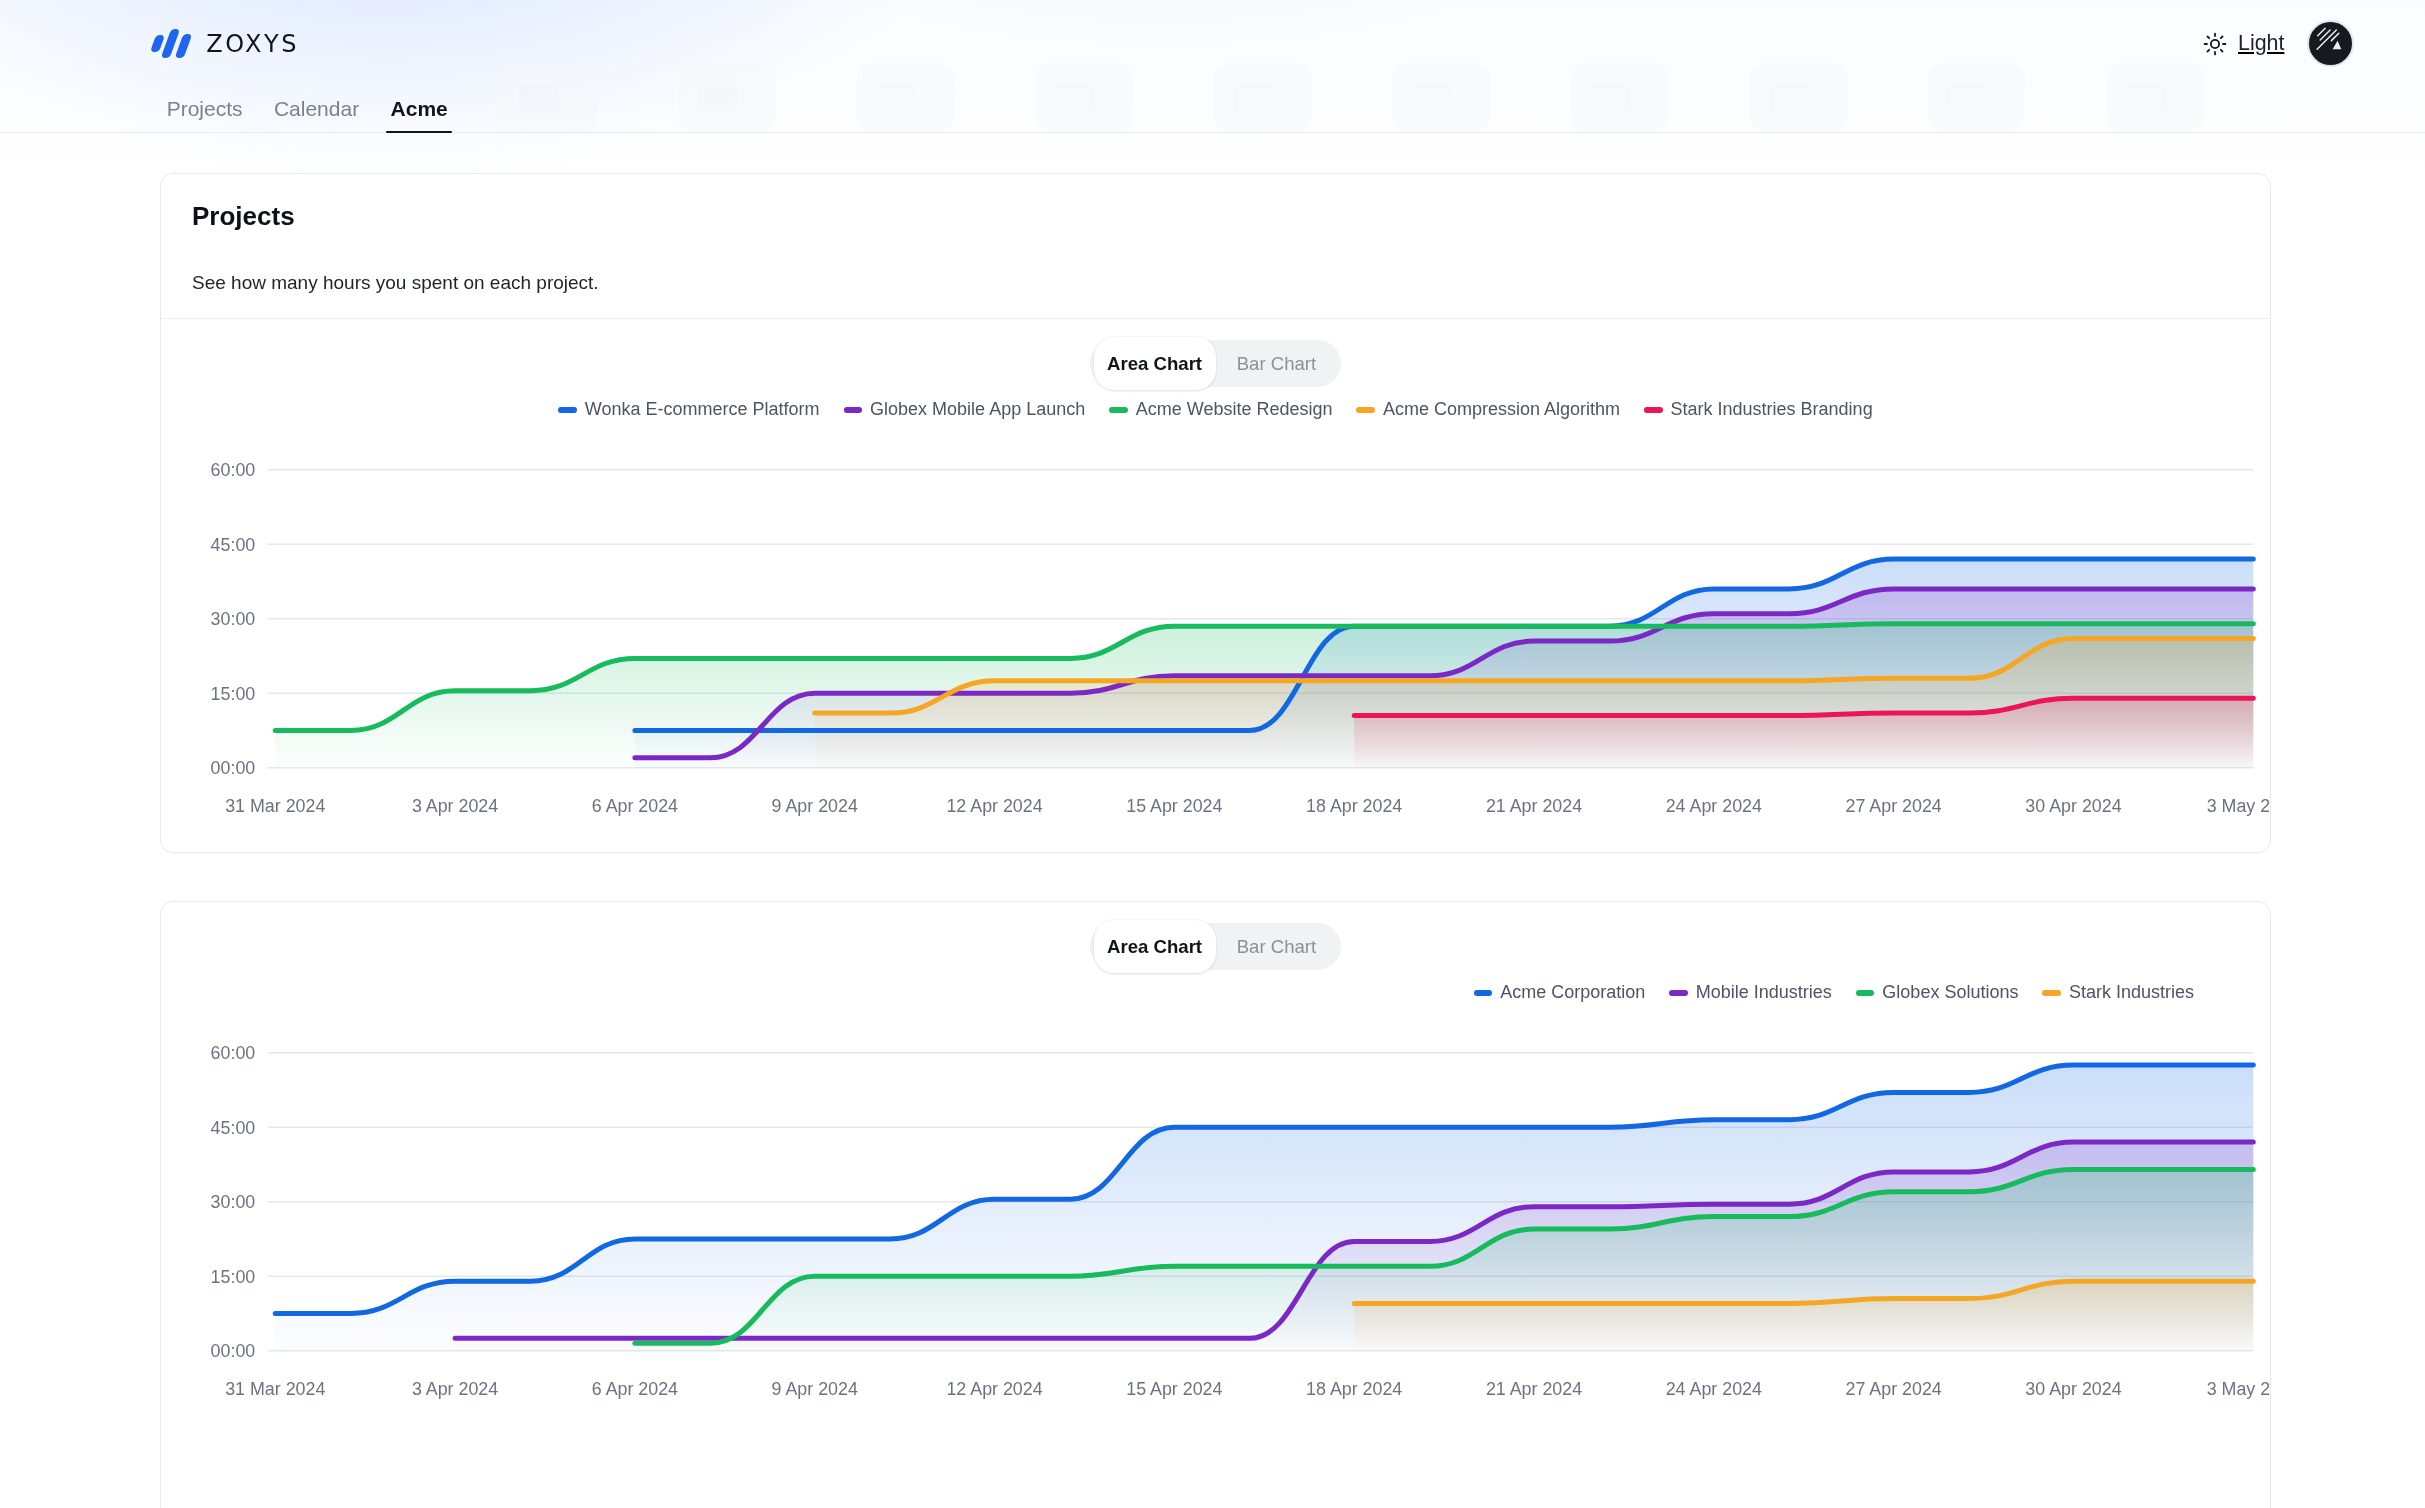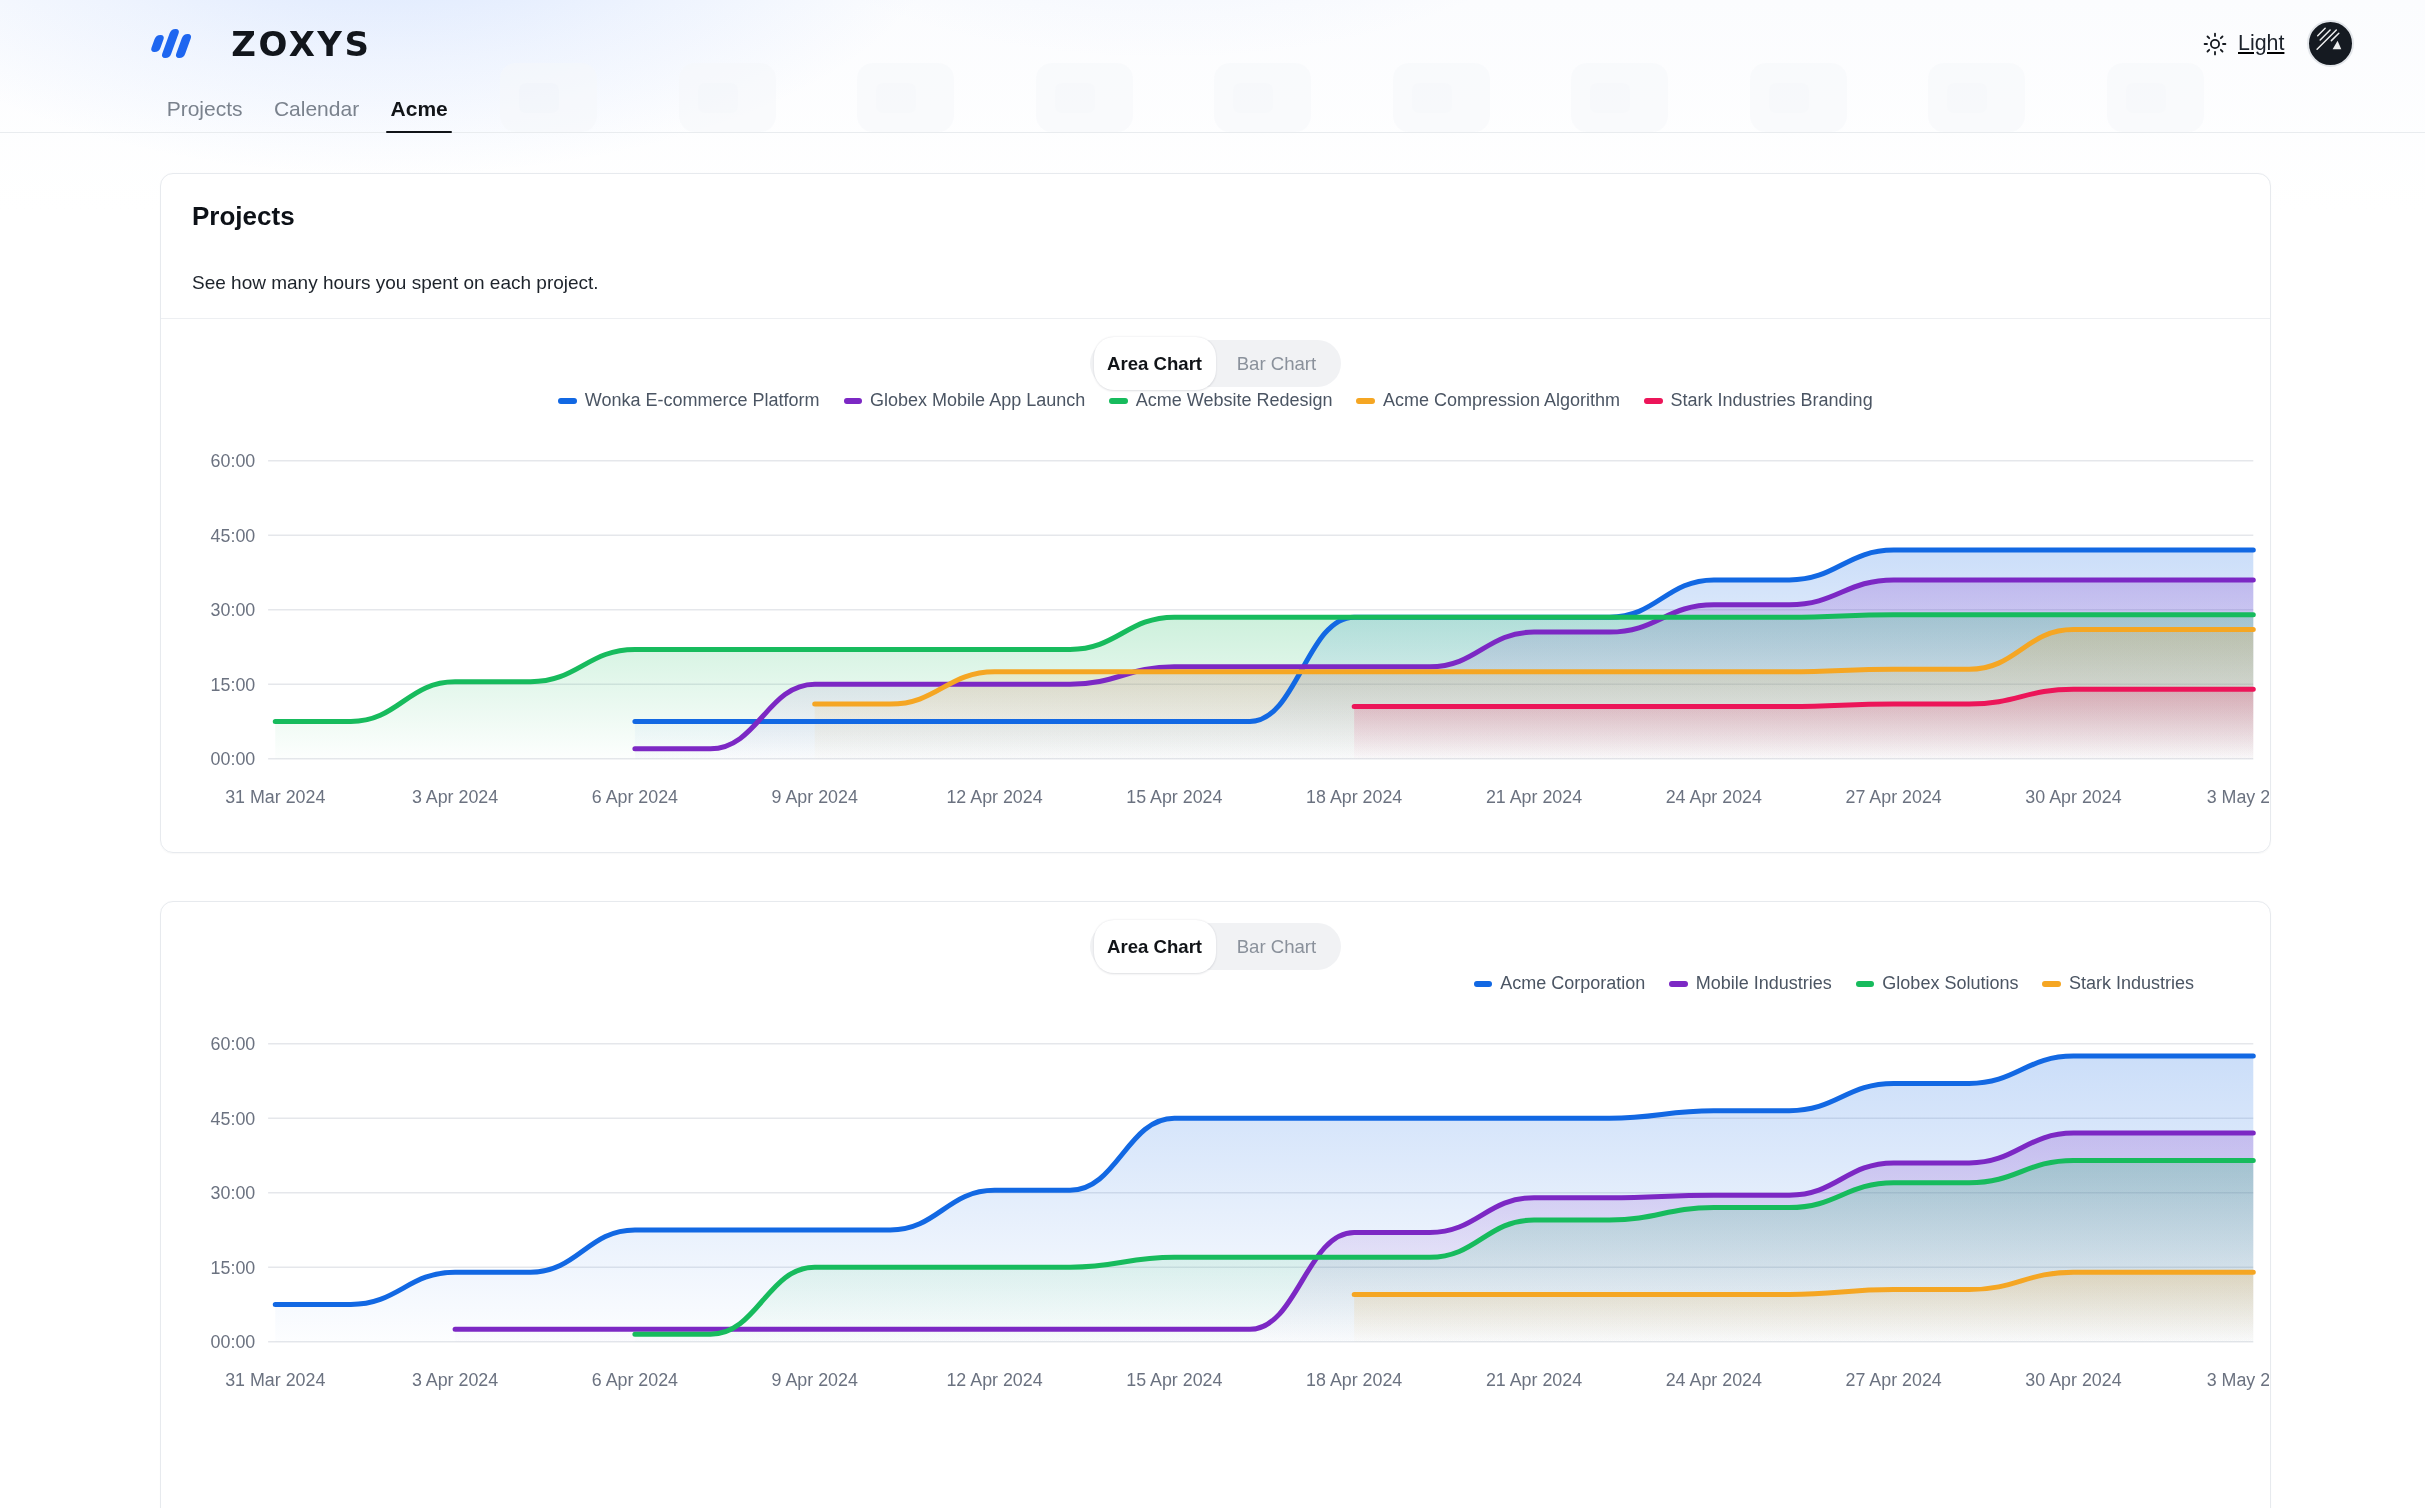--- a/index.html
+++ b/index.html
@@ -38,23 +38,22 @@
   .brand { display: flex; align-items: center; gap: 14.3px; margin-left: 109px; }
   .brand-mark { width: 40px; height: 34px; position: relative; }
   .brand-mark i {
     position: absolute; display:block; width: 8.6px; border-radius: 4.3px;
     background: #1e66f0; transform: skewX(-20deg);
   }
   .brand-mark i:nth-child(1){ left: 1.4px;  top: 8.6px; height: 17px; }
   .brand-mark i:nth-child(2){ left: 14.3px; top: 2.9px;  height: 28.6px; }
   .brand-mark i:nth-child(3){ left: 27px; top: 7.1px; height: 24px; }
   .brand-name {
-    font-size: 34px; letter-spacing: 2.5px; color: #12161c; font-weight: 700;
+    font-size: 24px; letter-spacing: 2.5px; color: #12161c; font-weight: 400;
     font-family: "DejaVu Sans", sans-serif;
-    margin-left: 25px;
   }
   .topbar-right {
     margin-left: auto; display: flex; align-items: center; gap: 23px; padding-right: 28.6px;
   }
   .theme-toggle {
     display: flex; align-items: center; gap: 11.4px; cursor: pointer;
     background: none; border: none; font-family: inherit; text-decoration: underline;
   }
   .theme-label { font-size: 21.4px; color: #1c222b; }
   .sun-icon { width: 24px; height: 24px; display:block; }
@@ -105,21 +104,21 @@
     flex: 1; height: 53px; border-radius: 20px; border: none; background: none;
     font-family: inherit; font-size: 18.6px; color: #8a919b; cursor: pointer;
     display:flex; align-items:center; justify-content:center;
   }
   .seg-btn.active {
     background: #ffffff; color: #111418; font-weight: 600;
     box-shadow: 0 0.7px 2.1px rgba(16,24,40,0.14);
   }
 
   
-  .legend { display: flex; justify-content: center; align-items: flex-start; gap: 24px; margin-top: 3px; }
+  .legend { display: flex; justify-content: center; align-items: flex-start; gap: 24px; margin-top: 12px; }
   .legend.right { justify-content: flex-end; padding-right: 76px; }
   .legend-item { display: flex; align-items: center; gap: 7.9px; cursor: pointer; }
   .legend-swatch { width: 18.6px; height: 5.7px; border-radius: 2.9px; display:block; }
   .legend-text { font-size: 18px; color: #4b5563; white-space: nowrap; }
 
   
   .chart-wrap { position: relative; margin-top: 11.4px; }
   .chart-svg { display: block; width: 2108px; }
   .axis-label { font-size: 25px; fill: #6b7280; font-family: "Liberation Sans", sans-serif; }
 </style>

